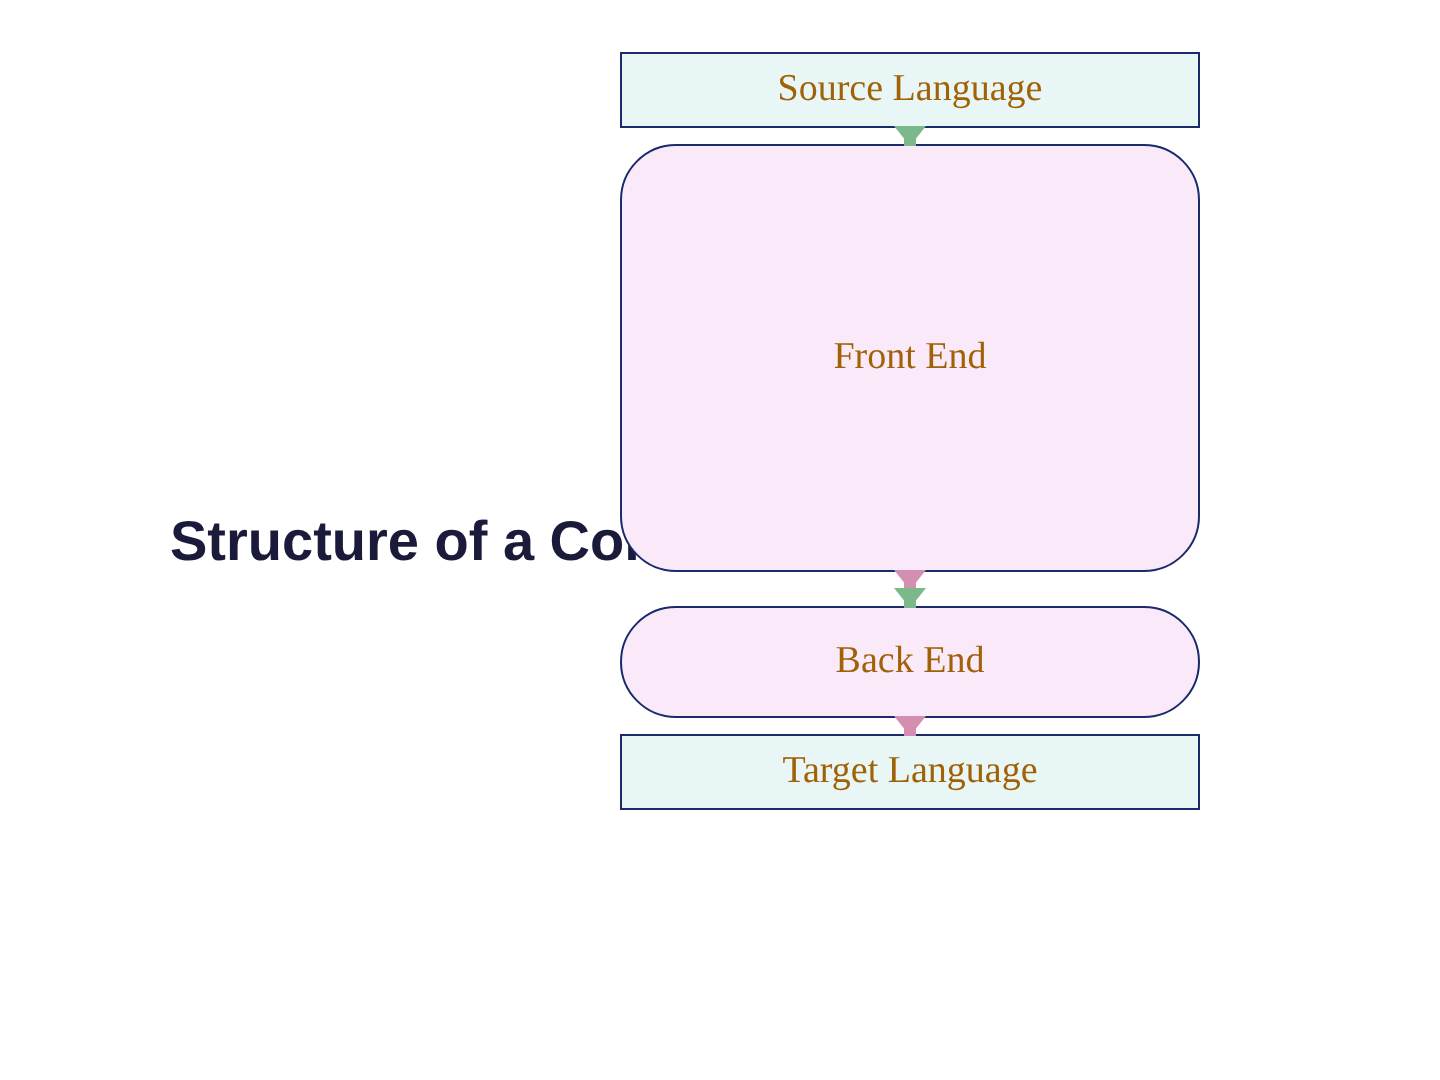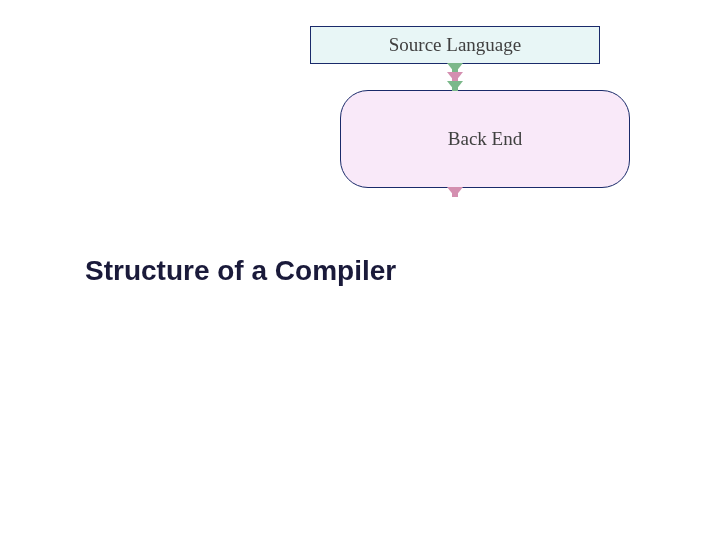--- a/index.html
+++ b/index.html
@@ -25,34 +25,34 @@
       left: 310px;
       top: 26px;
       width: 290px;
     }
     .box {
       width: 290px;
       border: 1px solid #1a2a6a;
       display: flex;
       align-items: center;
       justify-content: center;
-      color: #404040;
+      color: #a16207;
     }
     .rect {
       background: #e8f6f6;
       height: 38px;
       font-size: 19px;
     }
     .rounded {
       background: #f9e9f9;
       border-radius: 28px;
       font-size: 19px;
     }
     .rounded.big { height: 214px; }
-    .rounded.small { height: 98px; margin-left: 30px; }
+    .rounded.small { height: 56px; }
     .arrow {
       width: 0; height: 0;
       border-left: 8px solid transparent;
       border-right: 8px solid transparent;
       margin: -1px auto -1px auto;
       position: relative;
       z-index: 2;
     }
     .a-green::before {
       content: "";
@@ -78,19 +78,25 @@
 </head>
 <body>
 
 <div class="title">Structure of a Compiler</div>
 
 <div class="col">
   <div class="box rect">
     <span>Source Language</span>
   </div>
   <div class="arrow a-green"></div>
+  <div class="box rounded big">
+    <span>Front End</span>
+  </div>
   <div class="arrow a-pink"></div>
   <div class="arrow a-green"></div>
   <div class="box rounded small">
     <span>Back End</span>
   </div>
   <div class="arrow a-pink"></div>
+  <div class="box rect">
+    <span>Target Language</span>
+  </div>
 </div>
 
 </body></html>

